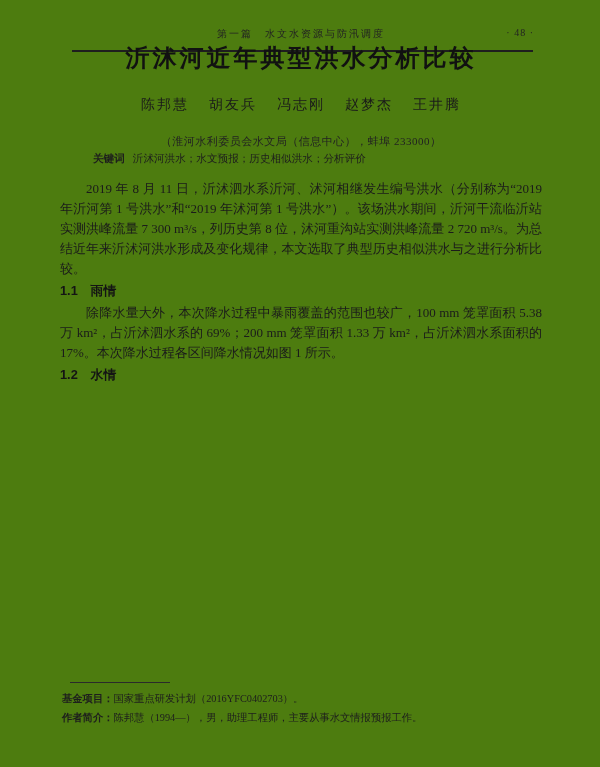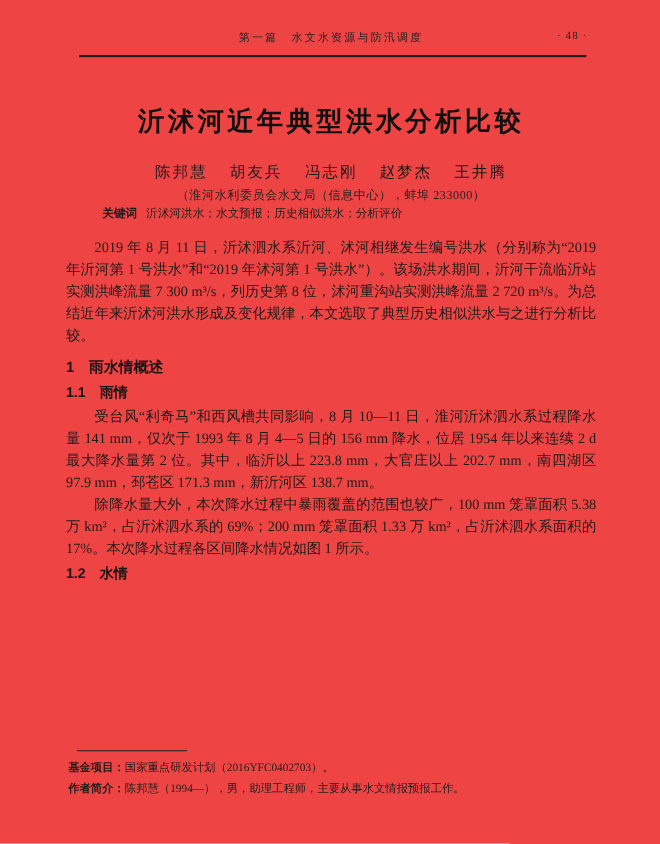--- a/index.html
+++ b/index.html
@@ -9,21 +9,21 @@
       height: 767px;
       background: #fbfbfa;
       font-family: "Liberation Serif", "DejaVu Serif", serif;
       color: #1b1b1b;
     }
     .page {
       position: relative;
       width: 600px;
       height: 767px;
       overflow: hidden;
-      background: #ef4444;
+      background: #4d7c0f;
     }
     .content {
       position: absolute;
       left: 60px;
       right: 58px;
       top: 0;
     }
     
     .running-head {
       position: absolute;
@@ -45,38 +45,38 @@
     .rule {
       position: absolute;
       top: 50px;
       left: 72px;
       width: 461px;
       height: 0;
       border-top: 2px solid #1e1e1e;
     }
     
     .title {
-      margin: 12px;
-      padding-top: 82px;
+      margin: 0;
+      padding-top: 42px;
       font-size: 24px;
       font-weight: bold;
       text-align: center;
       letter-spacing: 3px;
       color: #111;
     }
     .authors {
       margin-top: 22px;
       text-align: center;
       font-size: 14px;
       letter-spacing: 2px;
       color: #1a1a1a;
     }
     .authors span { margin: 12px 10px; }
     .affiliation {
-      margin-top: 4px;
+      margin-top: 20px;
       text-align: center;
       font-size: 11px;
       letter-spacing: 0.5px;
       color: #222;
     }
     
     .abstract {
       margin: 16px 28px 0 33px;
       font-size: 10.6px;
       line-height: 19.5px;
@@ -152,24 +152,22 @@
       <span>陈邦慧</span><span>胡友兵</span><span>冯志刚</span><span>赵梦杰</span><span>王井腾</span>
     </div>
 
     <div class="affiliation">（淮河水利委员会水文局（信息中心），蚌埠 233000）</div>
 
 
     <p class="abstract keywords"><span class="b lbl">关键词</span><span>沂沭河洪水；水文预报；历史相似洪水；分析评价</span></p>
 
     <p class="body indent first">2019 年 8 月 11 日，沂沭泗水系沂河、沭河相继发生编号洪水（分别称为“2019 年沂河第 1 号洪水”和“2019 年沭河第 1 号洪水”）。该场洪水期间，沂河干流临沂站实测洪峰流量 7 300 m³/s，列历史第 8 位，沭河重沟站实测洪峰流量 2 720 m³/s。为总结近年来沂沭河洪水形成及变化规律，本文选取了典型历史相似洪水与之进行分析比较。</p>
 
-    <h2 class="h-sec">1　雨水情概述</h2>
 
     <h3 class="h-sub">1.1　雨情</h3>
-    <p class="body indent">受台风“利奇马”和西风槽共同影响，8 月 10—11 日，淮河沂沭泗水系过程降水量 141 mm，仅次于 1993 年 8 月 4—5 日的 156 mm 降水，位居 1954 年以来连续 2 d 最大降水量第 2 位。其中，临沂以上 223.8 mm，大官庄以上 202.7 mm，南四湖区 97.9 mm，邳苍区 171.3 mm，新沂河区 138.7 mm。</p>
     <p class="body indent">除降水量大外，本次降水过程中暴雨覆盖的范围也较广，100 mm 笼罩面积 5.38 万 km²，占沂沭泗水系的 69%；200 mm 笼罩面积 1.33 万 km²，占沂沭泗水系面积的 17%。本次降水过程各区间降水情况如图 1 所示。</p>
 
     <h3 class="h-sub">1.2　水情</h3>
 
   </div>
 
   <div class="footnote-area">
     <div class="fn-rule"></div>
     <p class="fn"><span class="b">基金项目：</span><span>国家重点研发计划（2016YFC0402703）。</span></p>
     <p class="fn"><span class="b">作者简介：</span><span>陈邦慧（1994—），男，助理工程师，主要从事水文情报预报工作。</span></p>

